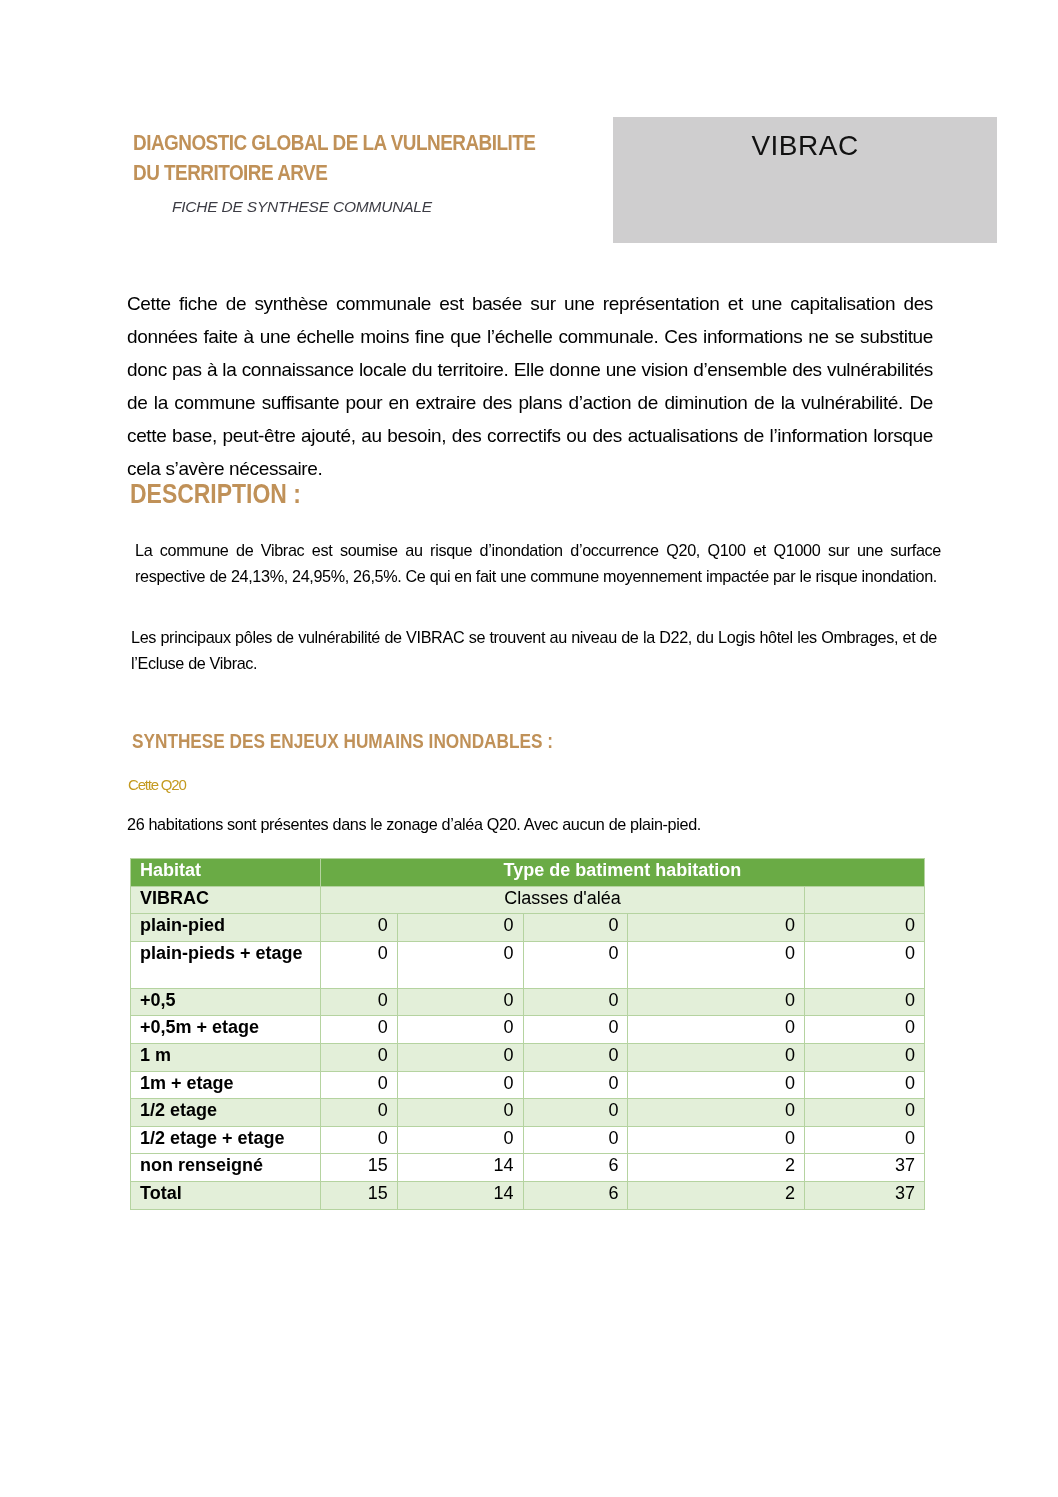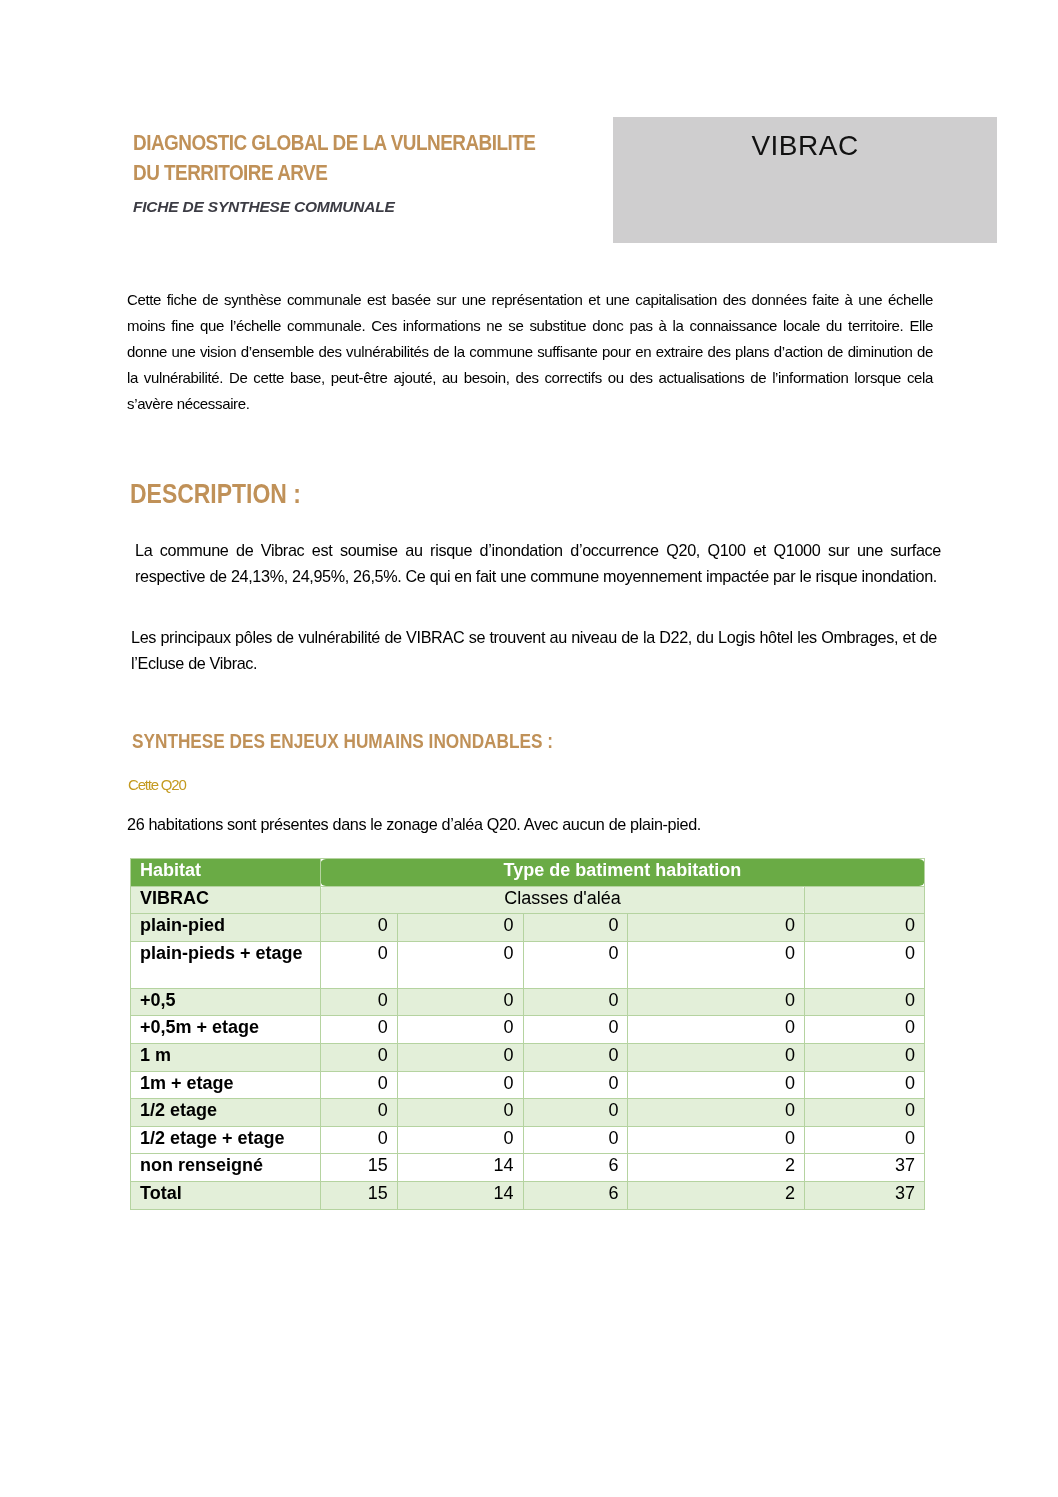--- a/index.html
+++ b/index.html
@@ -1,38 +1,38 @@
 <!DOCTYPE html>
 <html><head>
   <meta charset="utf-8">
   <style>
     html, body { margin: 0; padding: 0; background: #ffffff; }
     body { width: 1058px; height: 1497px; position: relative; overflow: hidden; font-family: "Liberation Sans", sans-serif; color: #000; }
     .title-block { position: absolute; left: 133px; top: 128px; }
     .main-title { font-family: "Liberation Sans Narrow", "Liberation Sans", sans-serif; font-weight: bold; color: #c09158; font-size: 22px; line-height: 30px; letter-spacing: -0.6px; transform: scaleX(0.86); transform-origin: left top; white-space: nowrap; }
-    .subtitle { font-style: italic; font-weight: bold; color: #3c3c44; font-size: 15.5px; margin-top: 10px; letter-spacing: -0.2px; }
+    .subtitle { font-style: italic; font-weight: normal; color: #3c3c44; font-size: 15.5px; margin-top: 10px; letter-spacing: -0.2px; margin-left: 39px; }
     .commune-box { position: absolute; left: 613px; top: 117px; width: 384px; height: 126px; background: #cfcecf; }
     .commune-name { text-align: center; font-size: 28px; margin-top: 13px; letter-spacing: 0.5px; color: #111; }
-    .intro { position: absolute; left: 127px; top: 287px; width: 806px; font-size: 15px; line-height: 26px; text-align: justify; letter-spacing: -0.35px; }
+    .intro { position: absolute; left: 127px; top: 287px; width: 806px; font-size: 19px; line-height: 33px; text-align: justify; letter-spacing: -0.35px; }
     .section-heading { position: absolute; font-weight: bold; color: #c09158; transform: scaleX(0.82); transform-origin: left top; white-space: nowrap; }
     .h-description { left: 130px; top: 478px; font-size: 28px; }
     .h-synthese { left: 132px; top: 729px; font-size: 21px; }
     .desc { position: absolute; left: 127px; width: 806px; font-size: 16.2px; line-height: 26px; text-align: justify; letter-spacing: -0.35px; }
     .desc-1 { top: 529px; }
     .desc-2 { top: 620px; }
     .pour { position: absolute; left: 128px; top: 776px; font-size: 15px; color: #c49a1f; letter-spacing: -1.2px; }
     .count-text { position: absolute; left: 127px; top: 815px; font-size: 16.2px; letter-spacing: -0.35px; }
     table.habitat { position: absolute; left: 130px; top: 858px; width: 795px; border-collapse: collapse; font-size: 18px; }
     table.habitat td { border: 1px solid #b5d3a0; padding: 0 9px; height: 26.6px; line-height: 22px; vertical-align: top; }
     .hdr-green td { background: #6aab45; color: #fff; font-weight: bold; border-color: #6aab45; }
     .row-light td { background: #e3efd9; }
     .row-white td { background: #ffffff; }
     td.lbl { font-weight: bold; }
     td.num { text-align: right; }
-    td.center { text-align: center; border-radius: 6px; }
+    td.center { text-align: center; }
   </style>
 </head>
 <body>
 
 <div class="title-block">
   <div class="main-title">DIAGNOSTIC GLOBAL DE LA VULNERABILITE</div>
   <div class="main-title">DU TERRITOIRE ARVE</div>
   <div class="subtitle">FICHE DE SYNTHESE COMMUNALE</div>
 </div>
 

